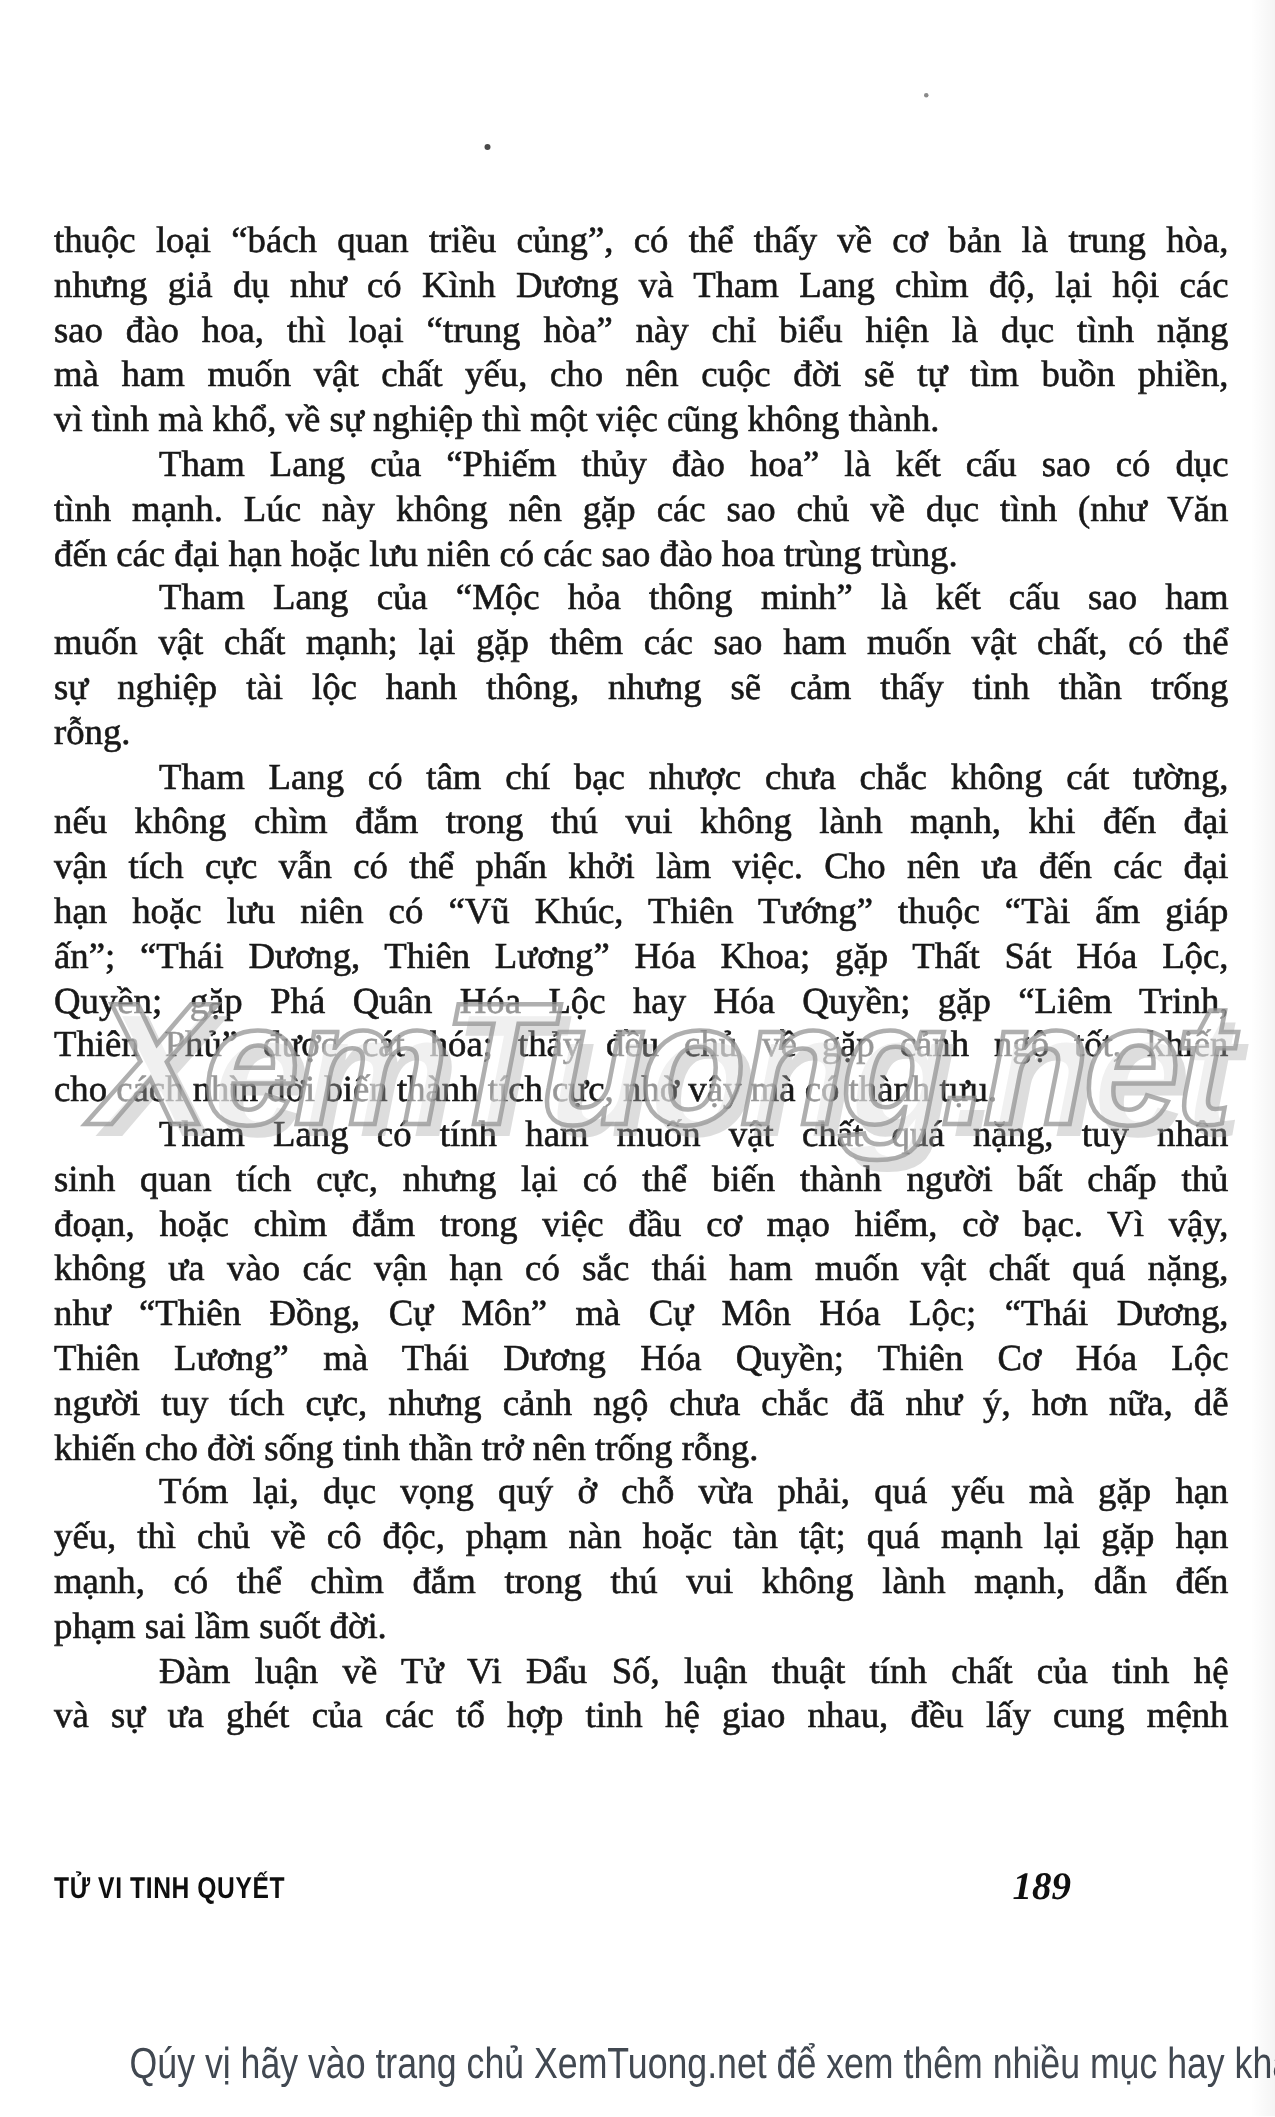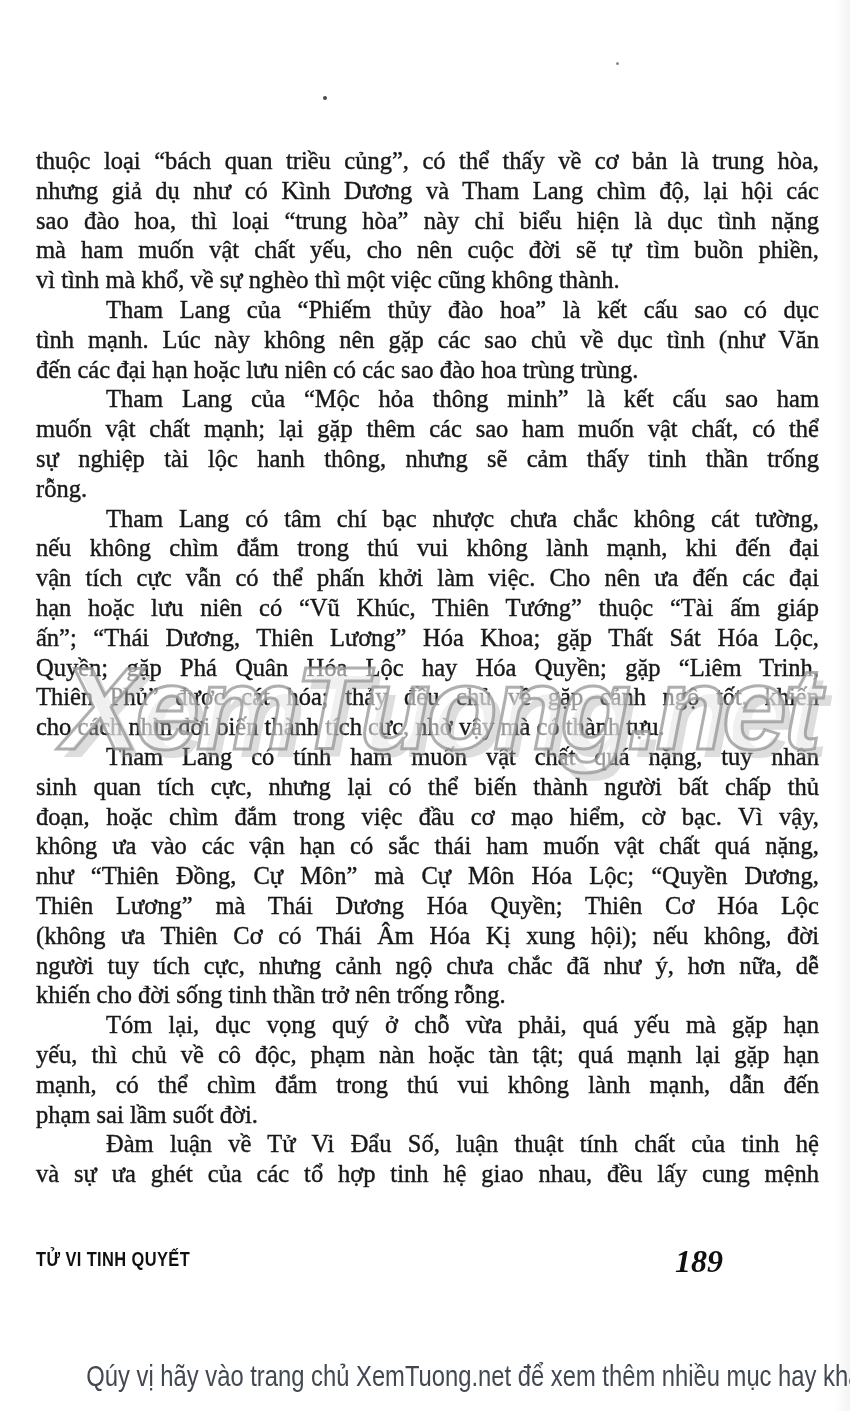--- a/index.html
+++ b/index.html
@@ -77,21 +77,21 @@
     transform:scaleX(0.82);
     transform-origin:left center;
     white-space:nowrap;
   }
   .running-footer-page{
     position:absolute;
     left:675px;top:1243px;
     font-family:"Liberation Serif", serif;
     font-weight:bold;
     font-style:italic;
-    font-size:32px;
+    font-size:26px;
     color:#101010;
   }
 
   .banner{
     position:absolute;
     left:0;top:1360px;width:850px;
     text-align:center;
   }
   .banner-text{
     display:inline-block;
@@ -111,21 +111,21 @@
 
   <div class="speck speck1"></div>
   <div class="speck speck2"></div>
 
   <div class="text-block">
       <div class="para">
         <div class="line just">thuộc loại “bách quan triều củng”, có thể thấy về cơ bản là trung hòa,</div>
         <div class="line just">nhưng giả dụ như có Kình Dương và Tham Lang chìm độ, lại hội các</div>
         <div class="line just">sao đào hoa, thì loại “trung hòa” này chỉ biểu hiện là dục tình nặng</div>
         <div class="line just">mà ham muốn vật chất yếu, cho nên cuộc đời sẽ tự tìm buồn phiền,</div>
-        <div class="line">vì tình mà khổ, về sự nghèo thì một việc cũng không thành.</div>
+        <div class="line">vì tình mà khổ, về sự nghiệp thì một việc cũng không thành.</div>
       </div>
       <div class="para">
         <div class="line just indent">Tham Lang của “Phiếm thủy đào hoa” là kết cấu sao có dục</div>
         <div class="line just">tình mạnh. Lúc này không nên gặp các sao chủ về dục tình (như Văn</div>
         <div class="line">đến các đại hạn hoặc lưu niên có các sao đào hoa trùng trùng.</div>
       </div>
       <div class="para">
         <div class="line just indent">Tham Lang của “Mộc hỏa thông minh” là kết cấu sao ham</div>
         <div class="line just">muốn vật chất mạnh; lại gặp thêm các sao ham muốn vật chất, có thể</div>
         <div class="line just">sự nghiệp tài lộc hanh thông, nhưng sẽ cảm thấy tinh thần trống</div>
@@ -139,23 +139,22 @@
         <div class="line just">ấn”; “Thái Dương, Thiên Lương” Hóa Khoa; gặp Thất Sát Hóa Lộc,</div>
         <div class="line just">Quyền; gặp Phá Quân Hóa Lộc hay Hóa Quyền; gặp “Liêm Trinh,</div>
         <div class="line just">Thiên Phủ” được cát hóa; thảy đều chủ về gặp cảnh ngộ tốt, khiến</div>
         <div class="line">cho cách nhìn đời biến thành tích cực, nhờ vậy mà có thành tựu.</div>
       </div>
       <div class="para">
         <div class="line just indent">Tham Lang có tính ham muốn vật chất quá nặng, tuy nhân</div>
         <div class="line just">sinh quan tích cực, nhưng lại có thể biến thành người bất chấp thủ</div>
         <div class="line just">đoạn, hoặc chìm đắm trong việc đầu cơ mạo hiểm, cờ bạc. Vì vậy,</div>
         <div class="line just">không ưa vào các vận hạn có sắc thái ham muốn vật chất quá nặng,</div>
-        <div class="line just">như “Thiên Đồng, Cự Môn” mà Cự Môn Hóa Lộc; “Quyền Dương,</div>
+        <div class="line just">như “Thiên Đồng, Cự Môn” mà Cự Môn Hóa Lộc; “Thái Dương,</div>
         <div class="line just">Thiên Lương” mà Thái Dương Hóa Quyền; Thiên Cơ Hóa Lộc</div>
-        <div class="line just">(không ưa Thiên Cơ có Thái Âm Hóa Kị xung hội); nếu không, đời</div>
         <div class="line just">người tuy tích cực, nhưng cảnh ngộ chưa chắc đã như ý, hơn nữa, dễ</div>
         <div class="line">khiến cho đời sống tinh thần trở nên trống rỗng.</div>
       </div>
       <div class="para">
         <div class="line just indent">Tóm lại, dục vọng quý ở chỗ vừa phải, quá yếu mà gặp hạn</div>
         <div class="line just">yếu, thì chủ về cô độc, phạm nàn hoặc tàn tật; quá mạnh lại gặp hạn</div>
         <div class="line just">mạnh, có thể chìm đắm trong thú vui không lành mạnh, dẫn đến</div>
         <div class="line">phạm sai lầm suốt đời.</div>
       </div>
       <div class="para">

